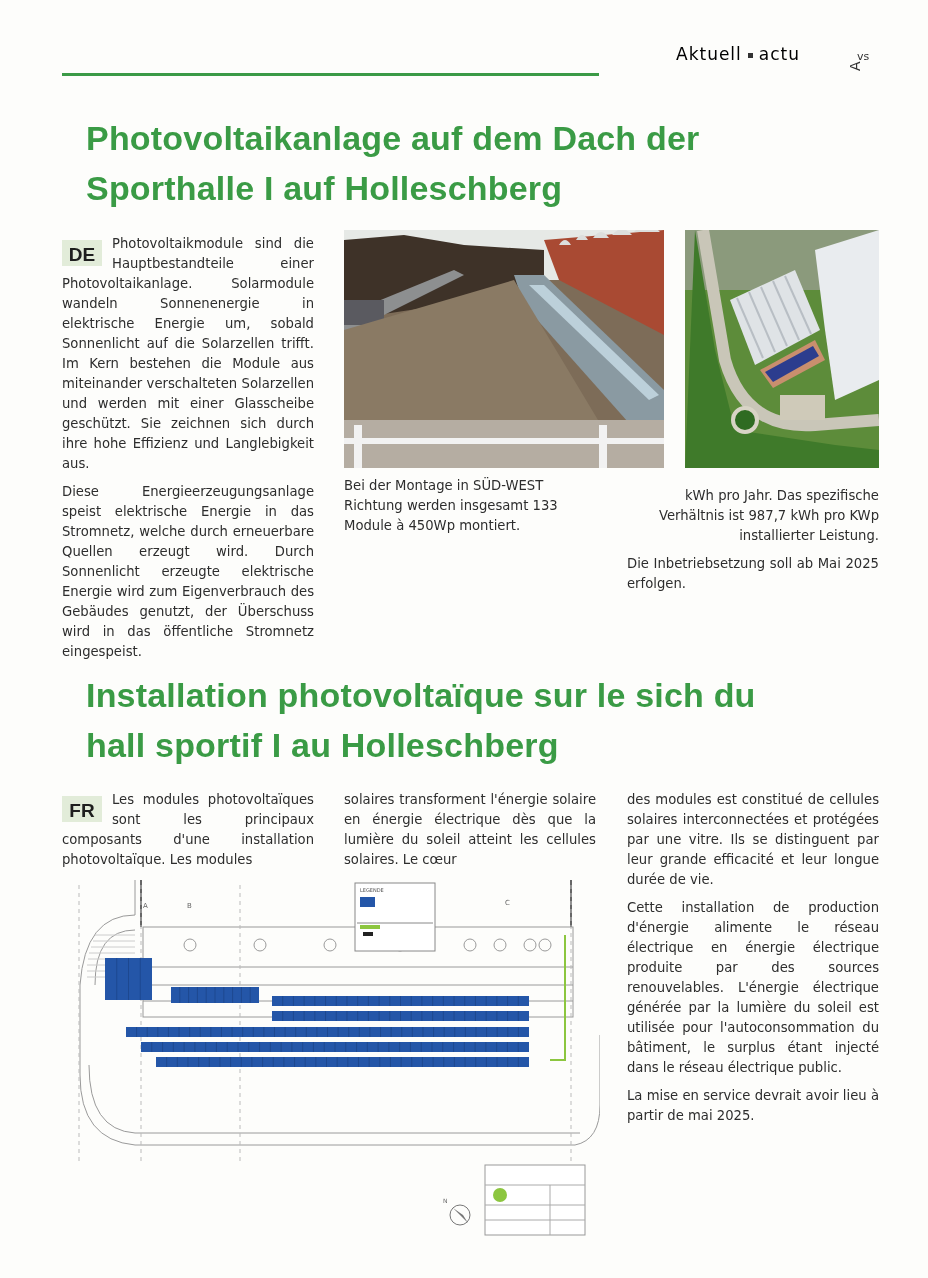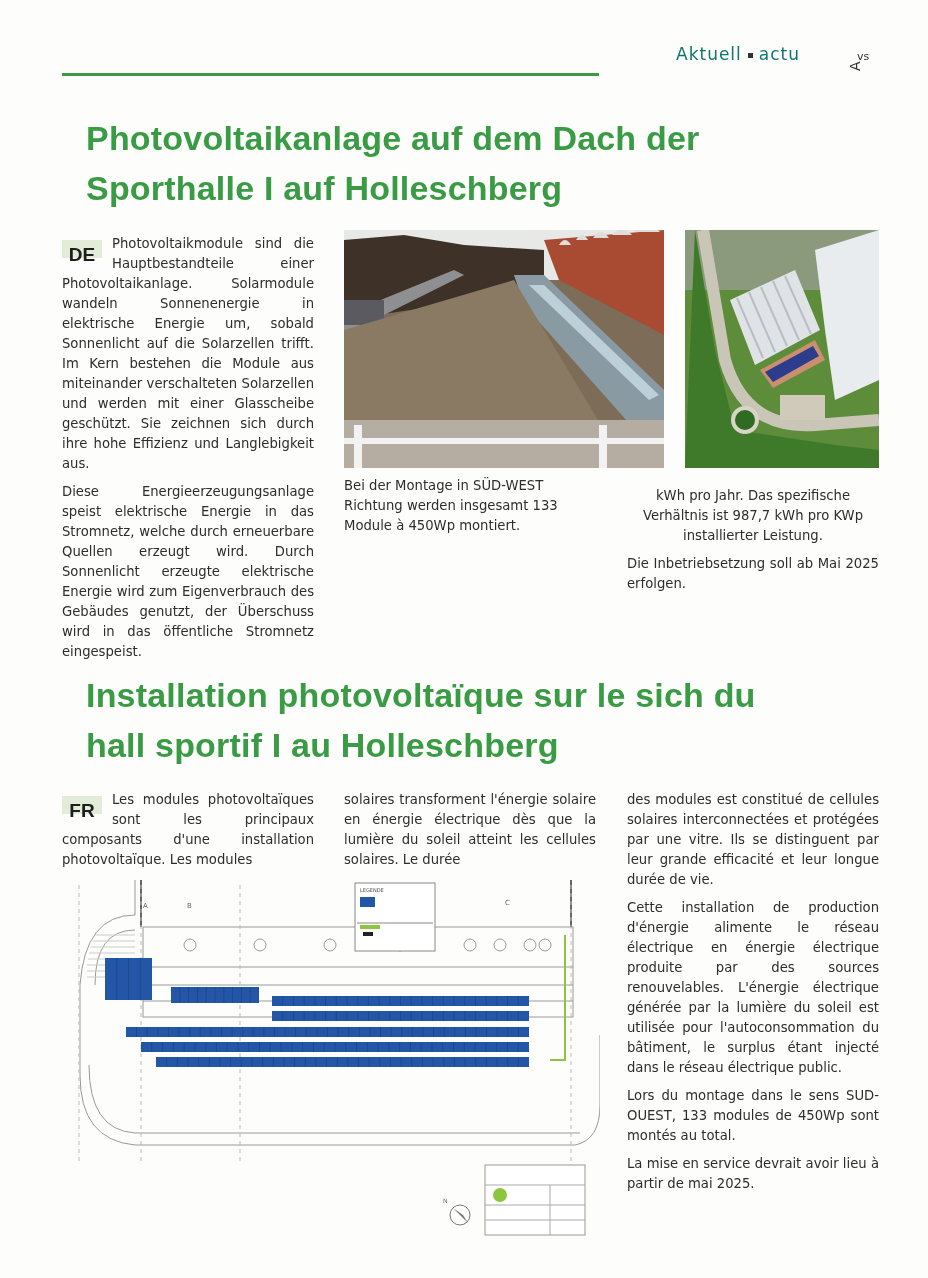--- a/index.html
+++ b/index.html
@@ -1,28 +1,28 @@
 <!DOCTYPE html>
 <html><head>
 <meta charset="utf-8">
 <style>
   * { box-sizing: border-box; margin: 0; padding: 0; }
   html, body { width: 928px; height: 1278px; background: #fdfdfb; overflow: hidden; }
   body { position: relative; font-family: "DejaVu Sans", sans-serif; color: #2a2a2a; }
 
-  .header-label { position: absolute; left: 676px; top: 44px; font-size: 17px; letter-spacing: 1px; color: #0f766e; font-family: "DejaVu Sans", sans-serif; }
+  .header-label { position: absolute; left: 676px; top: 44px; font-size: 17px; letter-spacing: 1px; color: #000000; font-family: "DejaVu Sans", sans-serif; }
   .header-label .sep { display: inline-block; width: 5px; height: 5px; background: #333; margin: 0 6px; vertical-align: middle; }
   .header-rule { position: absolute; left: 62px; top: 73px; width: 537px; height: 3px; background: #3b9a46; }
   .header-mark { position: absolute; left: 845px; top: 48px; font-size: 14px; color: #333; }
 
   h1.title { position: absolute; left: 62px; font-family: "Liberation Sans", sans-serif; font-weight: 700; color: #3a9b45; font-size: 34px; line-height: 50px; letter-spacing: 0.2px; margin-left: 24px; }
   .title-de { top: 113px; }
   .title-fr { top: 670px; }
 
-  .badge { float: left; width: 40px; height: 18px; background: #e2ecd9; font-family: "Liberation Sans", sans-serif; font-weight: 700; font-size: 19px; color: #1e1e1e; text-align: center; line-height: 30px; margin: 6px 10px 2px 0; }
+  .badge { float: left; width: 40px; height: 26px; background: #e2ecd9; font-family: "Liberation Sans", sans-serif; font-weight: 700; font-size: 19px; color: #1e1e1e; text-align: center; line-height: 30px; margin: 6px 10px 2px 0; }
 
   .col { position: absolute; font-size: 13.2px; line-height: 20px; color: #2d2d2d; text-align: justify; font-family: "DejaVu Sans", sans-serif; }
   .col p { margin-bottom: 8px; }
   .col-de-1 { left: 62px; top: 234px; width: 252px; }
   .col-de-2 { left: 344px; top: 476px; width: 252px; }
   .col-de-3 { left: 627px; top: 486px; width: 252px; }
   .col-fr-1 { left: 62px; top: 790px; width: 252px; }
   .col-fr-2 { left: 344px; top: 790px; width: 252px; }
   .col-fr-3 { left: 627px; top: 790px; width: 252px; }
 
@@ -103,41 +103,40 @@
     <circle cx="60" cy="190" r="12" fill="#2f6b22" stroke="#d8d4c6" stroke-width="4"></circle>
     <rect x="95" y="165" width="45" height="25" fill="#cfcab9"></rect>
   </svg>
 </div>
 
 <div class="col col-de-2">
   <p style="text-align:left">Bei der Montage in SÜD-WEST Richtung werden insgesamt 133 Module à 450Wp montiert.</p>
 </div>
 
 <div class="col col-de-3">
-  <p style="text-align:center">kWh pro Jahr. Das spezifische Verhältnis ist 987,7 kWh pro KWp installierter Leistung.</p>
+  <p style="text-align:right">kWh pro Jahr. Das spezifische Verhältnis ist 987,7 kWh pro KWp installierter Leistung.</p>
   <p>Die Inbetriebsetzung soll ab Mai 2025 erfolgen.</p>
 </div>
 
 <h1 class="title title-fr">
   <span>Installation photovoltaïque sur le sich du</span><br>
   <span>hall sportif I au Holleschberg</span>
 </h1>
 
 <div class="col col-fr-1">
   <p><span class="badge">FR</span><span>Les modules photovoltaïques sont les principaux composants d'une installation photovoltaïque. Les modules</span></p>
 </div>
 
 <div class="col col-fr-2">
-  <p>solaires transforment l'énergie solaire en énergie électrique dès que la lumière du soleil atteint les cellules solaires. Le durée</p>
+  <p>solaires transforment l'énergie solaire en énergie électrique dès que la lumière du soleil atteint les cellules solaires. Le cœur</p>
 </div>
 
 <div class="col col-fr-3">
   <p>des modules est constitué de cellules solaires interconnectées et protégées par une vitre. Ils se distinguent par leur grande efficacité et leur longue durée de vie.</p>
   <p>Cette installation de production d'énergie alimente le réseau électrique en énergie électrique produite par des sources renouvelables. L'énergie électrique générée par la lumière du soleil est utilisée pour l'autoconsommation du bâtiment, le surplus étant injecté dans le réseau électrique public.</p>
-  <p>Lors du montage dans le sens SUD-OUEST, 133 modules de 450Wp sont montés au total.</p>
   <p>La mise en service devrait avoir lieu à partir de mai 2025.</p>
 </div>
 
 <div class="drawing">
   <svg width="525" height="380" viewBox="0 0 525 380">
     <g stroke="#9a9a9a" fill="none" stroke-width="1">
       <path d="M60 5 L60 40 Q10 40 5 110 L5 200 Q5 265 60 270 L500 270 Q525 265 525 230 L525 160"></path>
       <path d="M20 110 Q20 55 60 55"></path>
       <path d="M14 190 Q14 255 60 258 L505 258"></path>
       <rect x="68" y="52" width="430" height="90"></rect>

